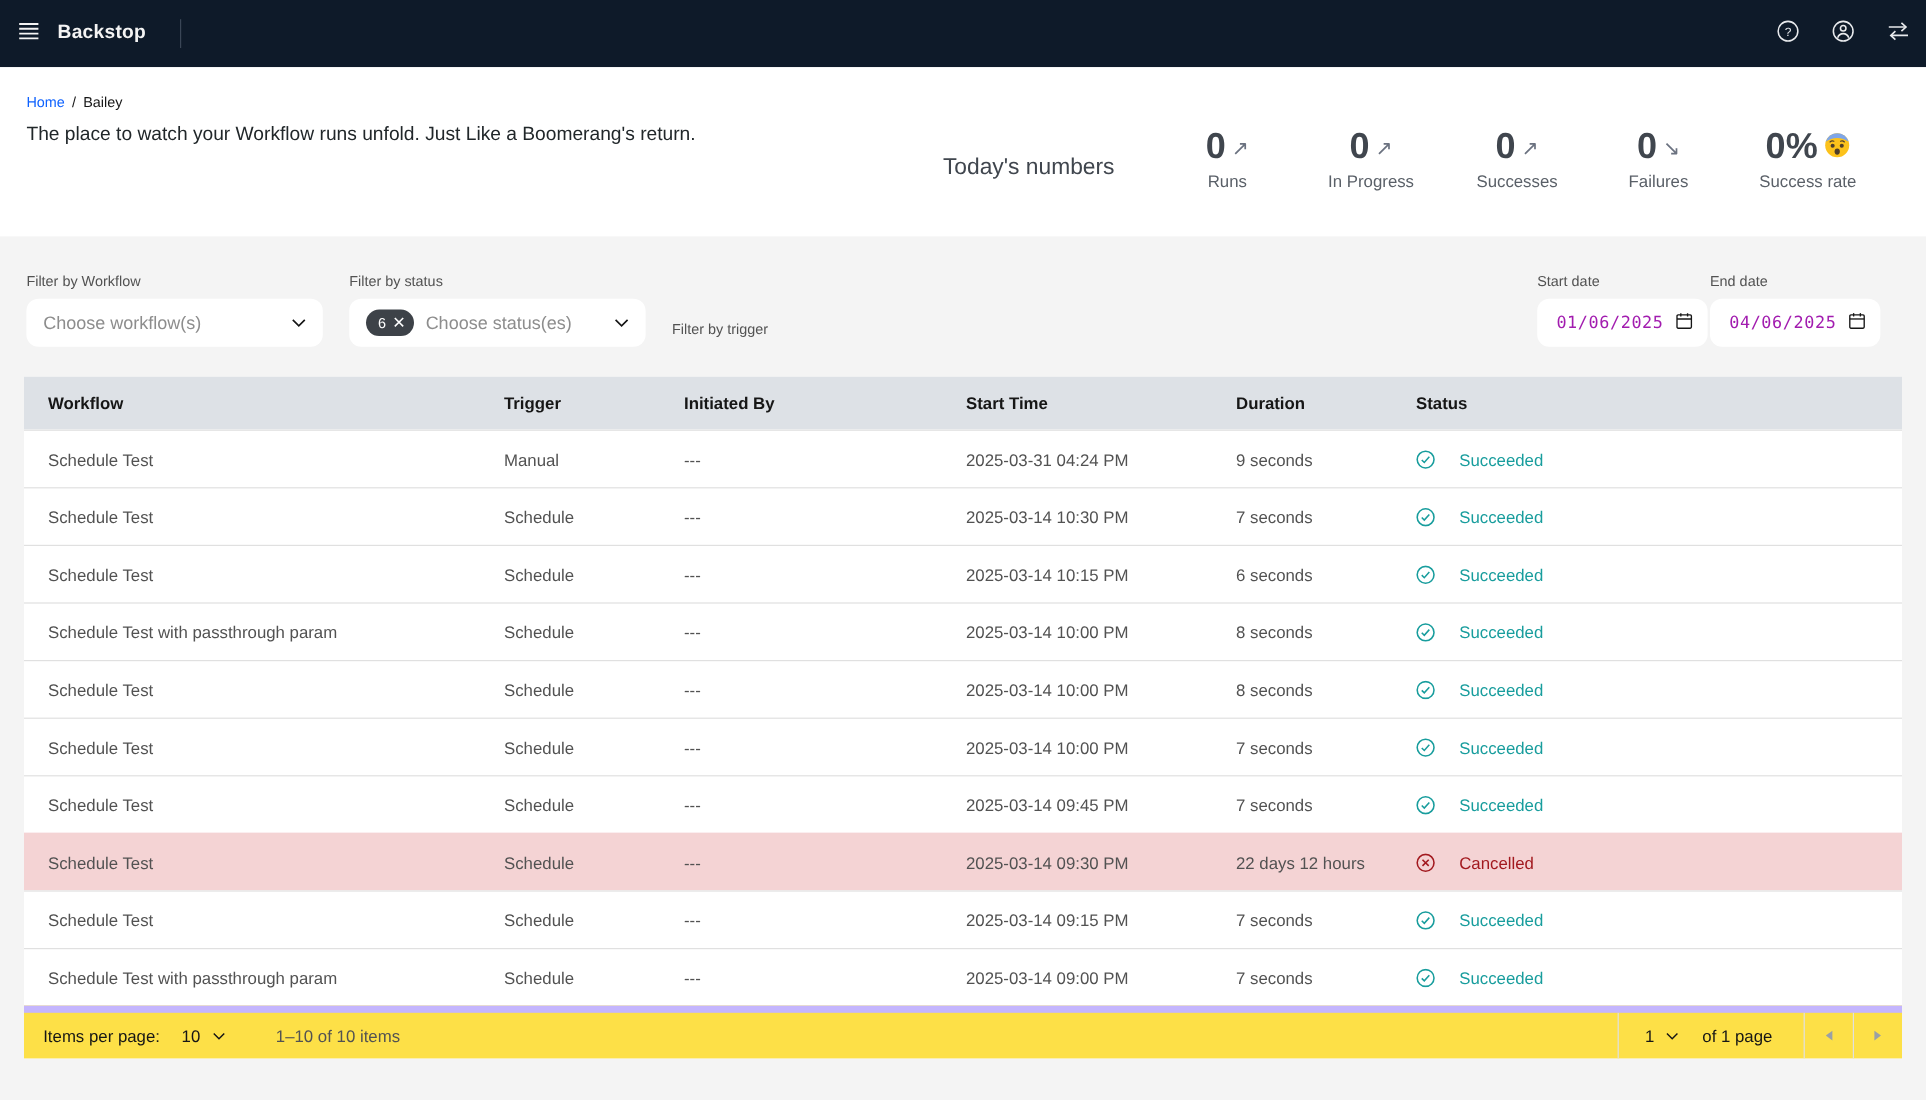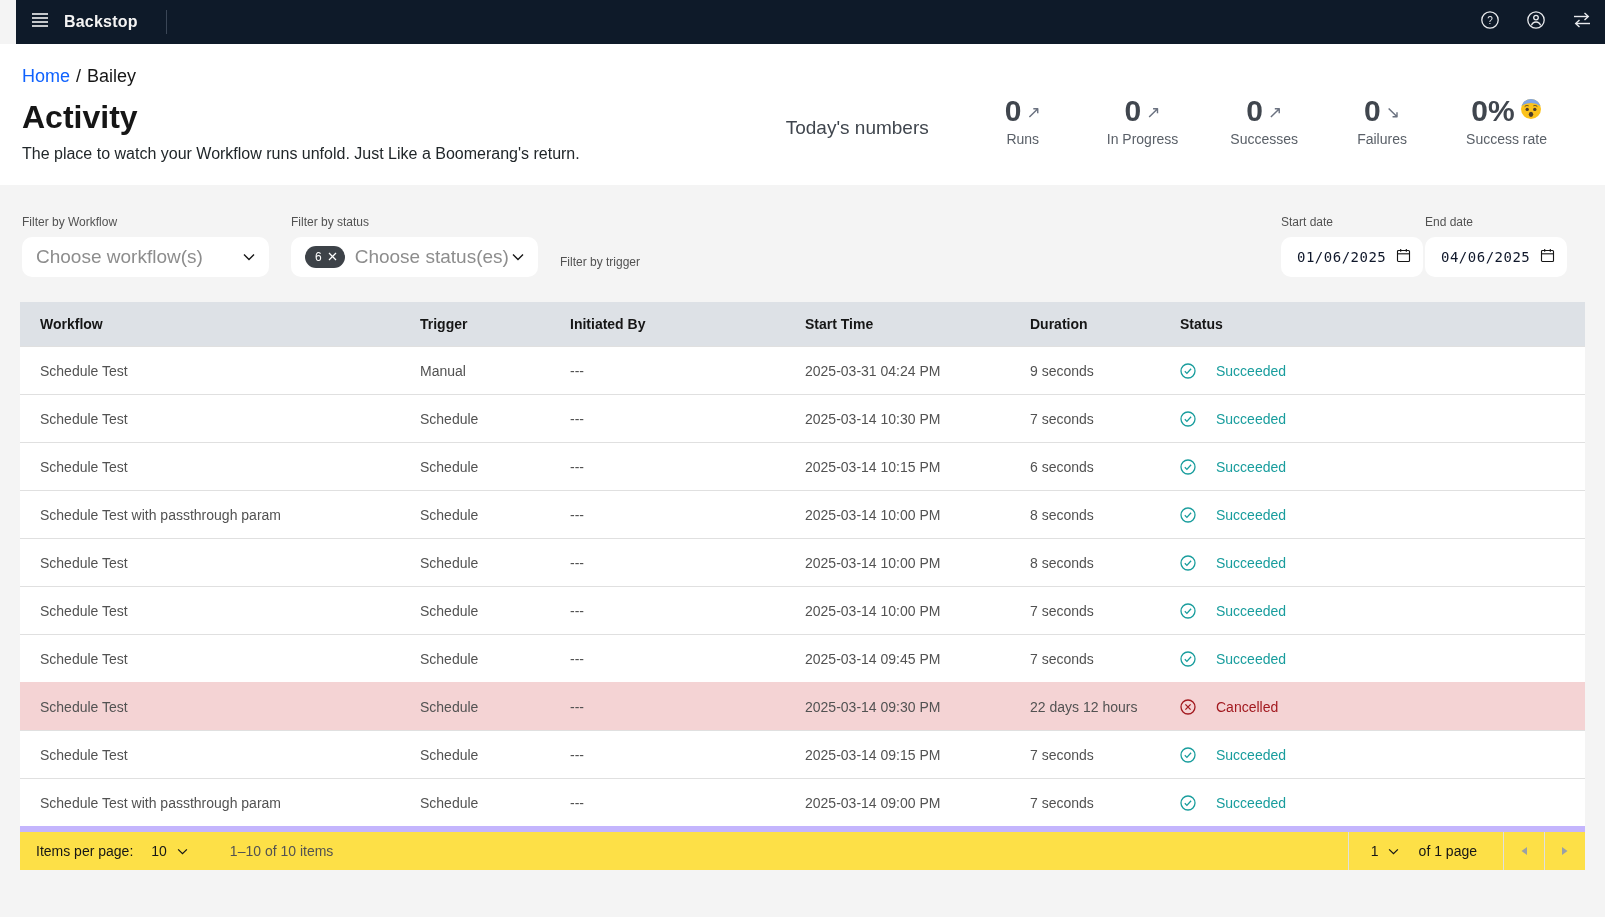--- a/index.html
+++ b/index.html
@@ -5,67 +5,66 @@
   * { box-sizing: border-box; margin: 0; padding: 0; }
   html, body { width: 1605px; height: 917px; }
   body {
     font-family: "Liberation Sans", "DejaVu Sans", sans-serif;
     background: #f4f4f4;
     color: #161616;
     overflow: hidden;
   }
   
   .topnav {
-    height: 44px; background: #0e1a29; display: flex; align-items: center;
+    height: 56px; background: #0e1a29; display: flex; align-items: center;
     color: #f4f4f4;
-    margin-left: 16px;
   }
   .nav-menu-btn { width: 48px; height: 44px; display:flex; align-items:center; justify-content:center; cursor:pointer; }
   .brand { font-size: 16px; font-weight: 700; letter-spacing: .2px; margin-right: 28px; }
   .nav-divider { width: 1px; height: 24px; background: #3a4656; }
   .nav-spacer { flex: 1; }
   .nav-icon-btn { width: 46px; height: 44px; display:flex; align-items:center; justify-content:center; color:#e8eaed; cursor:pointer; }
   
   .page-head { background: #ffffff; padding: 22px 0 30px 22px; position: relative; height: 141px; }
-  .breadcrumb { font-size: 18px; margin-bottom: 12px; }
+  .breadcrumb { font-size: 12px; margin-bottom: 12px; }
   .breadcrumb a { color: #0f62fe; text-decoration: none; }
   .crumb-sep { color: #161616; margin: 0 6px; }
   .page-title { font-size: 32px; font-weight: 700; color: #161616; margin-bottom: 9px; }
   .page-subtitle { font-size: 16px; color: #21272a; }
   .head-right { position: absolute; top: 50px; right: 58px; display: flex; align-items: center; gap: 52px; }
   .todays-label { font-size: 19px; color: #40464e; margin-top: 14px; margin-right: 10px; }
   .stat { text-align: center; min-width: 64px; }
   .stat-top { display: flex; align-items: flex-start; justify-content: center; gap: 5px; }
   .stat-value { font-size: 30px; font-weight: 700; color: #40464e; line-height: 1.1; }
   .stat-arrow { font-size: 17px; color: #6b7280; margin-top: 8px; }
   .stat-label { font-size: 14px; color: #5a6068; margin-top: 4px; white-space: nowrap; }
   .stat-emoji { margin-top: 4px; }
   
   .filters { display: flex; align-items: flex-end; padding: 30px 38px 0 22px; }
   .filter-group { margin-right: 22px; }
   .filter-label { font-size: 12px; color: #525252; margin-bottom: 8px; }
   .filter-control {
     width: 247px; height: 40px; background: #fff; border-radius: 10px;
     display: flex; align-items: center; padding: 0 14px; cursor: pointer;
   }
-  .filter-placeholder { font-size: 19px; color: #8d8d8d; flex: 1; }
+  .filter-placeholder { font-size: 15px; color: #8d8d8d; flex: 1; }
   .filter-chevron { color: #161616; display: flex; }
   .count-pill {
     background: #3d4248; color: #fff; border-radius: 20px; height: 22px;
     display: inline-flex; align-items: center; gap: 6px; padding: 0 8px 0 10px;
     font-size: 12px; margin-right: 10px; cursor: pointer;
   }
   .filters-spacer { flex: 1; }
   .date-group { margin-right: 2px; }
   .date-group:last-child { margin-right: 0; }
   .date-input {
     width: 142px; height: 40px; background: #fff; border-radius: 10px;
     display: flex; align-items: center; justify-content: space-between; padding: 0 12px 0 16px;
     font-family: "DejaVu Sans Mono", "Liberation Mono", monospace;
-    font-size: 14px; letter-spacing: .5px; color: #0f172a; cursor: text;
+    font-size: 14px; letter-spacing: .5px; color: #a21caf; cursor: text;
   }
   
   .table-wrap { margin: 25px 20px 0 20px; background: #fff; }
   .thead {
     display: grid; grid-template-columns: 380px 150px 235px 225px 150px 1fr;
     background: #dde1e6; height: 44px; align-items: center; padding-left: 20px;
     font-size: 14px; font-weight: 700; color: #161616;
   }
   .trow {
     display: grid; grid-template-columns: 380px 150px 235px 225px 150px 1fr;
@@ -148,21 +147,20 @@
           </g>
         </svg>
     </span>
   </div>
 </header>
 
 <section class="page-head">
   <nav class="breadcrumb">
     <a href="#">Home</a><span class="crumb-sep">/</span><span>Bailey</span>
   </nav>
-  <h1 class="page-title">Activity</h1>
   <p class="page-subtitle">The place to watch your Workflow runs unfold. Just Like a Boomerang's return.</p>
 
   <div class="head-right">
     <div class="todays-label">Today's numbers</div>
     <div class="stat">
       <div class="stat-top">
         <span class="stat-value">0</span>
         <span class="stat-arrow">↗</span>
       </div>
       <div class="stat-label">Runs</div>

